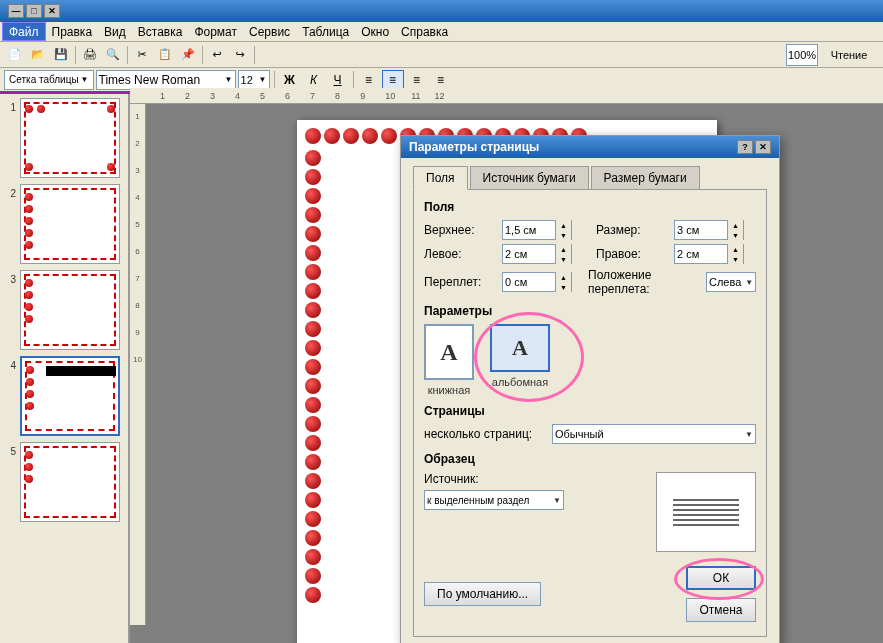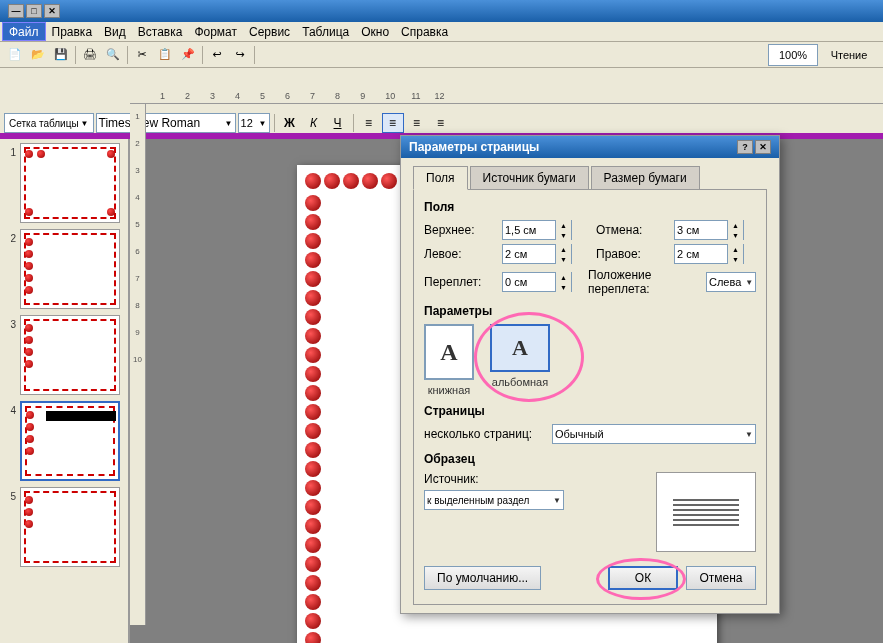--- a/index.html
+++ b/index.html
@@ -66,23 +66,22 @@
     }
     .toolbar-sep { width: 1px; height: 18px; background: #aca899; margin: 0 2px; }
 
     
     .format-toolbar {
       background: #ece9d8;
       height: 26px;
       display: flex;
       align-items: center;
       padding: 1px 4px;
-      border-bottom: 6px solid #a21caf;
+      border-bottom: 3px solid #a21caf;
       gap: 2px;
-      margin-top: 45px;
     }
     .font-style-label {
       font-size: 11px;
       padding: 1px 4px;
       background: white;
       border: 1px solid #7f9db9;
       height: 20px;
       display: flex; align-items: center;
       min-width: 40px;
     }
@@ -420,21 +419,21 @@
   <div class="toolbar-btn">🔍</div>
   <div class="toolbar-sep"></div>
   <div class="toolbar-btn">✂</div>
   <div class="toolbar-btn">📋</div>
   <div class="toolbar-btn">📌</div>
   <div class="toolbar-sep"></div>
   <div class="toolbar-btn">↩</div>
   <div class="toolbar-btn">↪</div>
   <div class="toolbar-sep"></div>
   <div style="flex:1;"></div>
-  <div class="toolbar-btn" style="width:50px; border:1px solid #7f9db9; background:white; font-size:11px;">
+  <div class="toolbar-btn" style="width:32px; border:1px solid #7f9db9; background:white; font-size:11px;">
     <span>100%</span>
   </div>
   <div class="toolbar-btn" style="width:60px; font-size:11px;">
     <span>Чтение</span>
   </div>
 </div>
 
 <div class="format-toolbar">
   <div class="font-style-label">
     <span style="font-size:10px;">Сетка таблицы</span>
@@ -635,21 +634,21 @@
 
           <div class="form-row">
             <span class="form-label">Верхнее:</span>
             <div class="form-input-wrapper">
               <input class="form-input" value="1,5 см" style="">
               <div class="spin-btn">
                 <div class="spin-up">▲</div>
                 <div class="spin-down">▼</div>
               </div>
             </div>
-            <span class="form-label" style="margin-left:16px;">Отмена:</span>
+            <span class="form-label" style="margin-left:16px;">Размер:</span>
             <div class="form-input-wrapper">
               <input class="form-input" value="3 см" style="">
               <div class="spin-btn">
                 <div class="spin-up">▲</div>
                 <div class="spin-down">▼</div>
               </div>
             </div>
           </div>
 
           <div class="form-row">
@@ -740,21 +739,21 @@
               <div class="sample-line"></div>
               <div class="sample-line"></div>
               <div class="sample-line"></div>
               <div class="sample-line"></div>
             </div>
           </div>
         </div>
 
         <div class="dialog-buttons">
           <button class="dlg-btn">По умолчанию...</button>
-          <div class="dlg-btn-group" style="position:relative;">
+          <div class="dlg-btn-group" style="position:relative;flex-direction:column;">
             <button class="dlg-btn default">ОК</button>
             <button class="dlg-btn">Отмена</button>
 
             <div style="position:absolute; top:-8px; left:-12px; width:90px; height:42px; border:3px solid #ff69b4; border-radius:50%; pointer-events:none;"></div>
           </div>
         </div>
       </div>
     </div>
   </div>
 </div>

